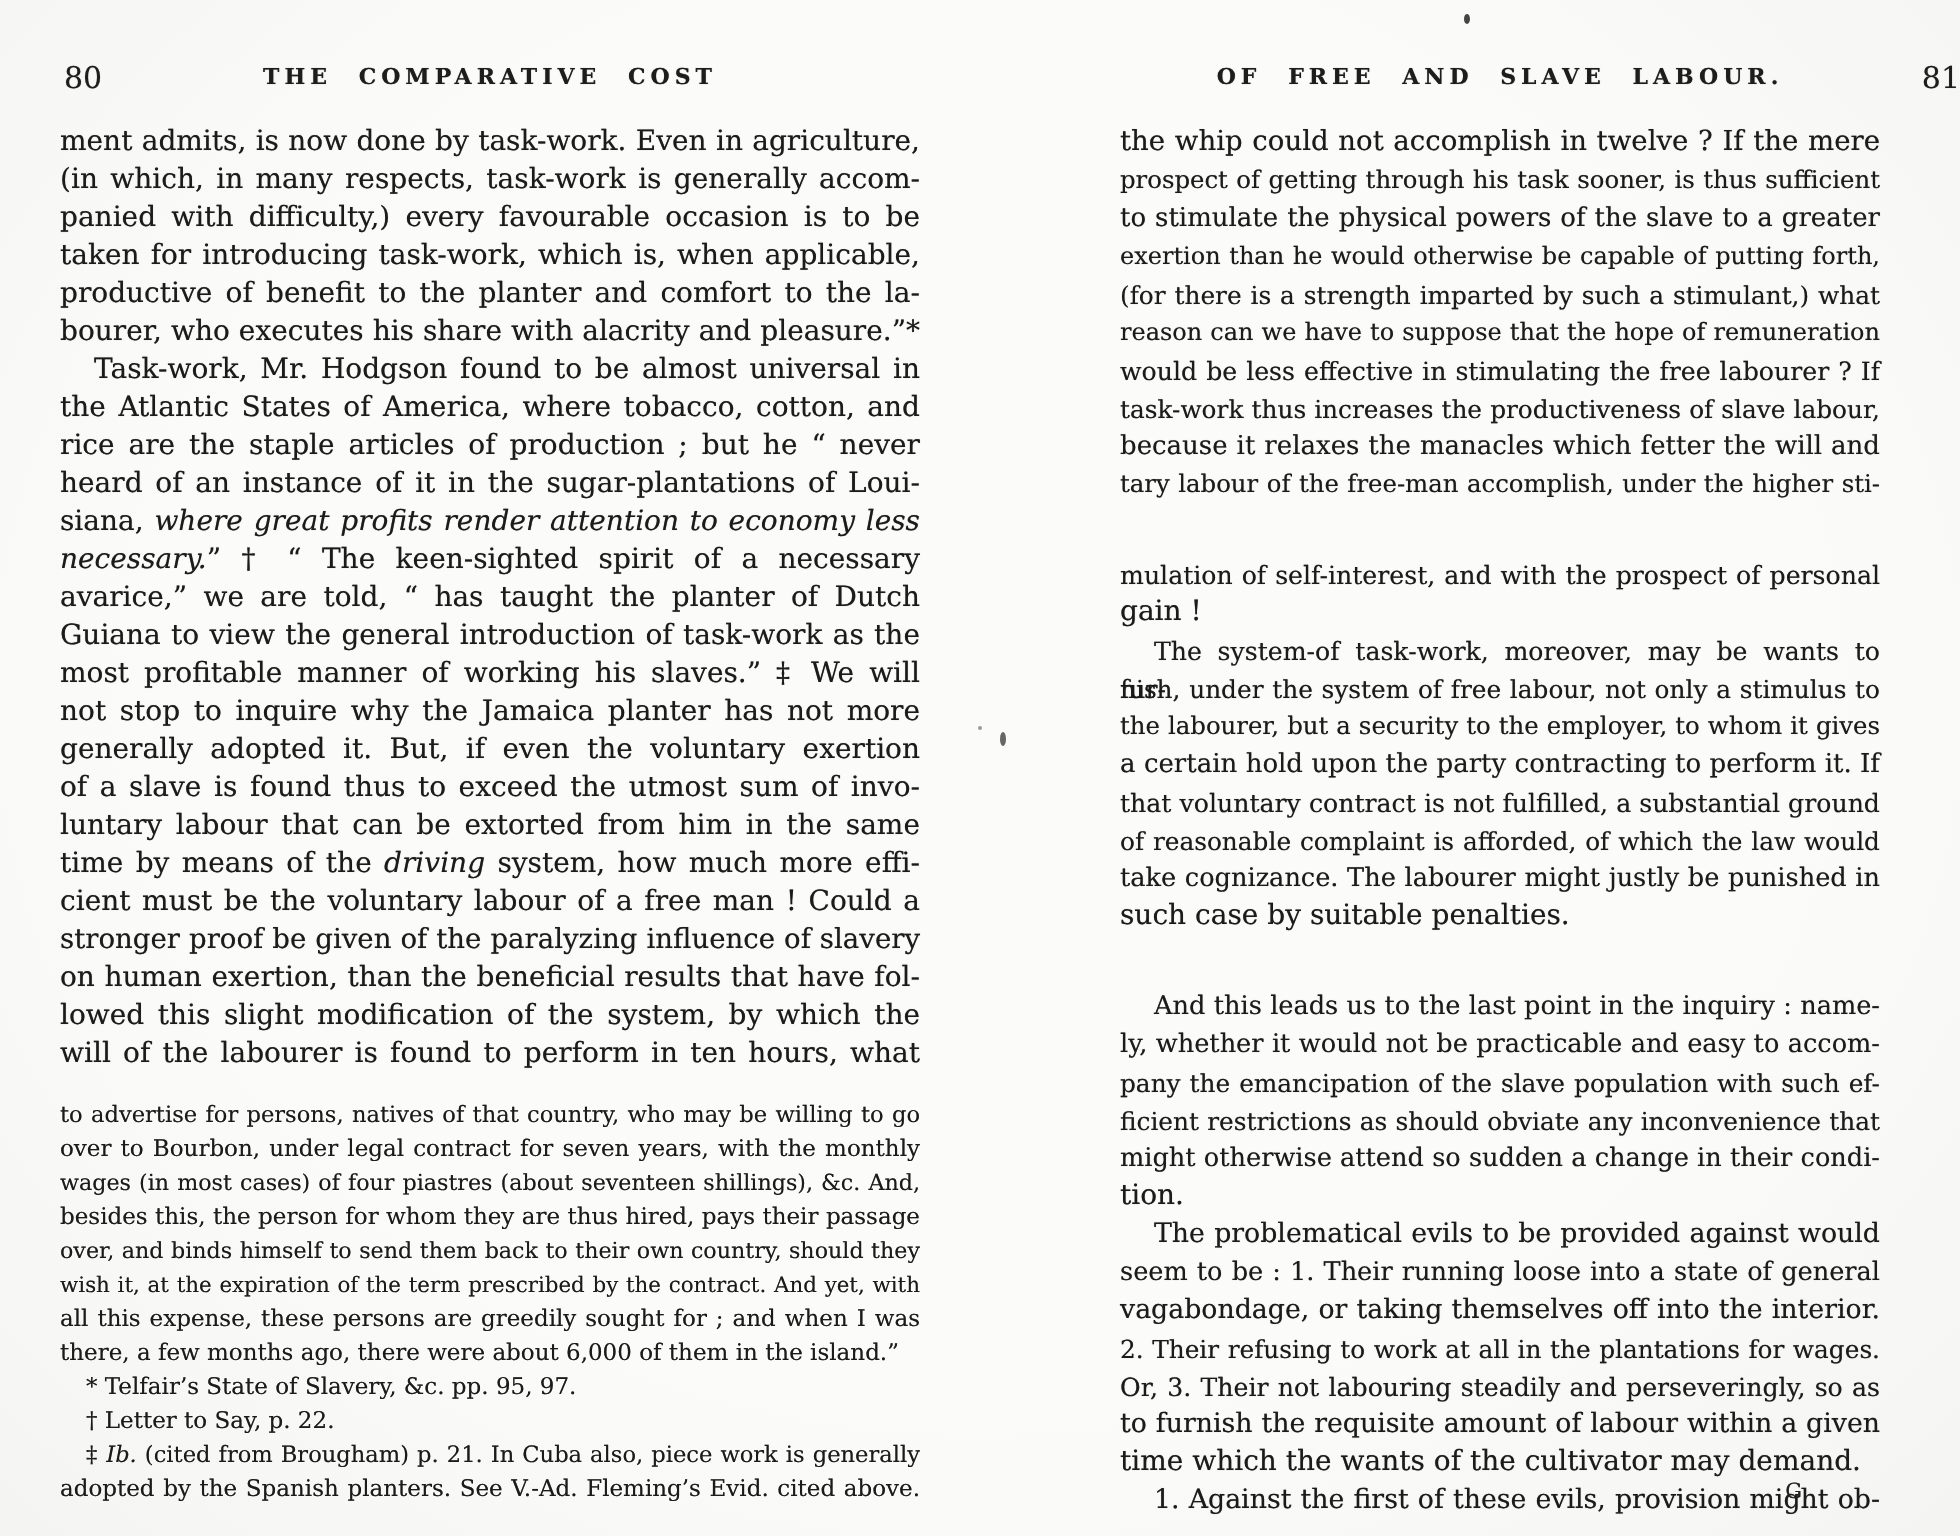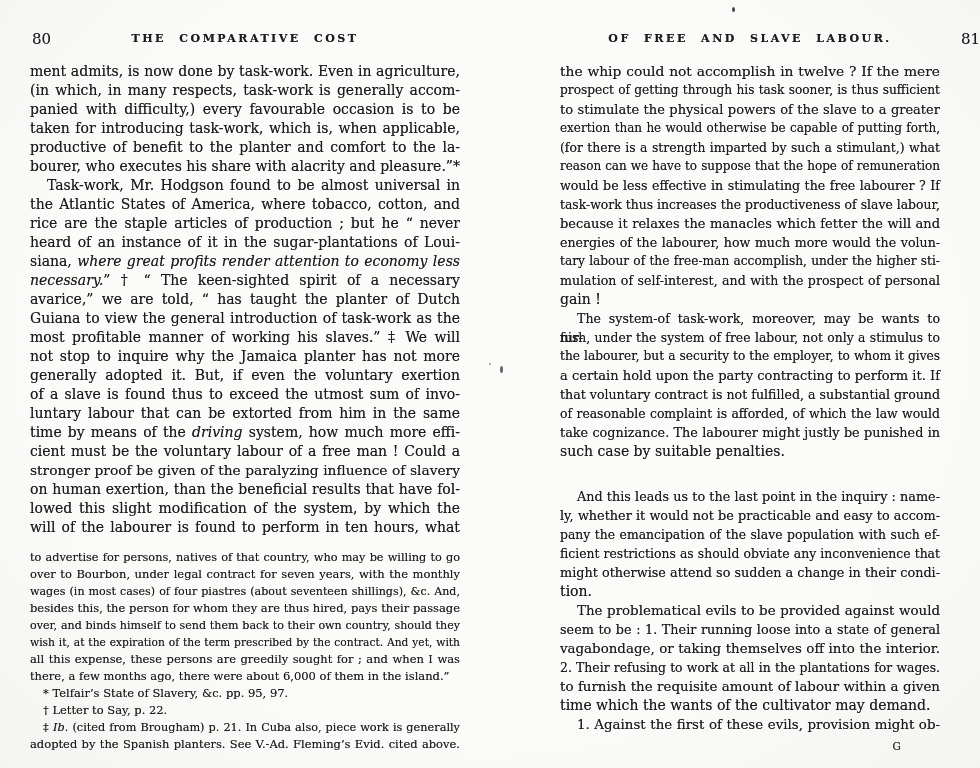--- a/index.html
+++ b/index.html
@@ -135,23 +135,22 @@
           <div class="para">
             <div class="line" style="font-size: 13.8px;">the whip could not accomplish in twelve ?   If the mere</div>
             <div class="line" style="font-size: 12.2px;">prospect of getting through his task sooner, is thus sufficient</div>
             <div class="line" style="font-size: 13px;">to stimulate the physical powers of the slave to a greater</div>
             <div class="line" style="font-size: 12px;">exertion than he would otherwise be capable of putting forth,</div>
             <div class="line" style="font-size: 12.4px;">(for there is a strength imparted by such a stimulant,) what</div>
             <div class="line" style="font-size: 12px;">reason can we have to suppose that the hope of remuneration</div>
             <div class="line" style="font-size: 12.6px;">would be less effective in stimulating the free labourer ?   If</div>
             <div class="line" style="font-size: 12.4px;">task-work thus increases the productiveness of slave labour,</div>
             <div class="line" style="font-size: 13px;">because it relaxes the manacles which fetter the will and</div>
-            <div class="line" style="font-size: 12.6px;">energies of the labourer, how much more would the volun-</div>
             <div class="line" style="font-size: 12.2px;">tary labour of the free-man accomplish, under the higher sti-</div>
-            <div class="line" style="font-size: 12.6px;">mulation of self-interest, and with the prospect of personal</div>
+            <div class="line" style="font-size: 12.6px; margin-top: 26px;">mulation of self-interest, and with the prospect of personal</div>
             <div class="line last">gain !</div>
           </div>
           <div class="para indent">
             <div class="line" style="font-size: 12.6px;">The system-of task-work, moreover, may be wants to fur-</div>
             <div class="line" style="font-size: 12.4px;">nish, under the system of free labour, not only a stimulus to</div>
             <div class="line" style="font-size: 12.2px;">the labourer, but a security to the employer, to whom it gives</div>
             <div class="line" style="font-size: 13px;">a certain hold upon the party contracting to perform it.   If</div>
             <div class="line" style="font-size: 12.6px;">that voluntary contract is not fulfilled, a substantial ground</div>
             <div class="line" style="font-size: 12.4px;">of reasonable complaint is afforded, of which the law would</div>
             <div class="line" style="font-size: 12.8px;">take cognizance.   The labourer might justly be punished in</div>
@@ -163,20 +162,21 @@
             <div class="line" style="font-size: 12.4px;">pany the emancipation of the slave population with such ef-</div>
             <div class="line" style="font-size: 12.4px;">ficient restrictions as should obviate any inconvenience that</div>
             <div class="line" style="font-size: 12.8px;">might otherwise attend so sudden a change in their condi-</div>
             <div class="line last">tion.</div>
           </div>
           <div class="para indent">
             <div class="line" style="font-size: 13.4px;">The problematical evils to be provided against would</div>
             <div class="line" style="font-size: 12.8px;">seem to be :  1. Their running loose into a state of general</div>
             <div class="line" style="font-size: 13.4px;">vagabondage, or taking themselves off into the interior.</div>
             <div class="line" style="font-size: 12.4px;">2. Their refusing to work at all in the plantations for wages.</div>
+            <div class="line" style="font-size: 12.6px;">Or, 3. Their not labouring steadily and perseveringly, so as</div>
             <div class="line" style="font-size: 13.4px;">to furnish the requisite amount of labour within a given</div>
             <div class="line last">time which the wants of the cultivator may demand.</div>
           </div>
           <div class="para indent">
             <div class="line" style="font-size: 13.4px;">1. Against the first of these evils, provision might ob-</div>
           </div>
         </div>
     </div>
     <div class="sig">G</div>
   </div>

